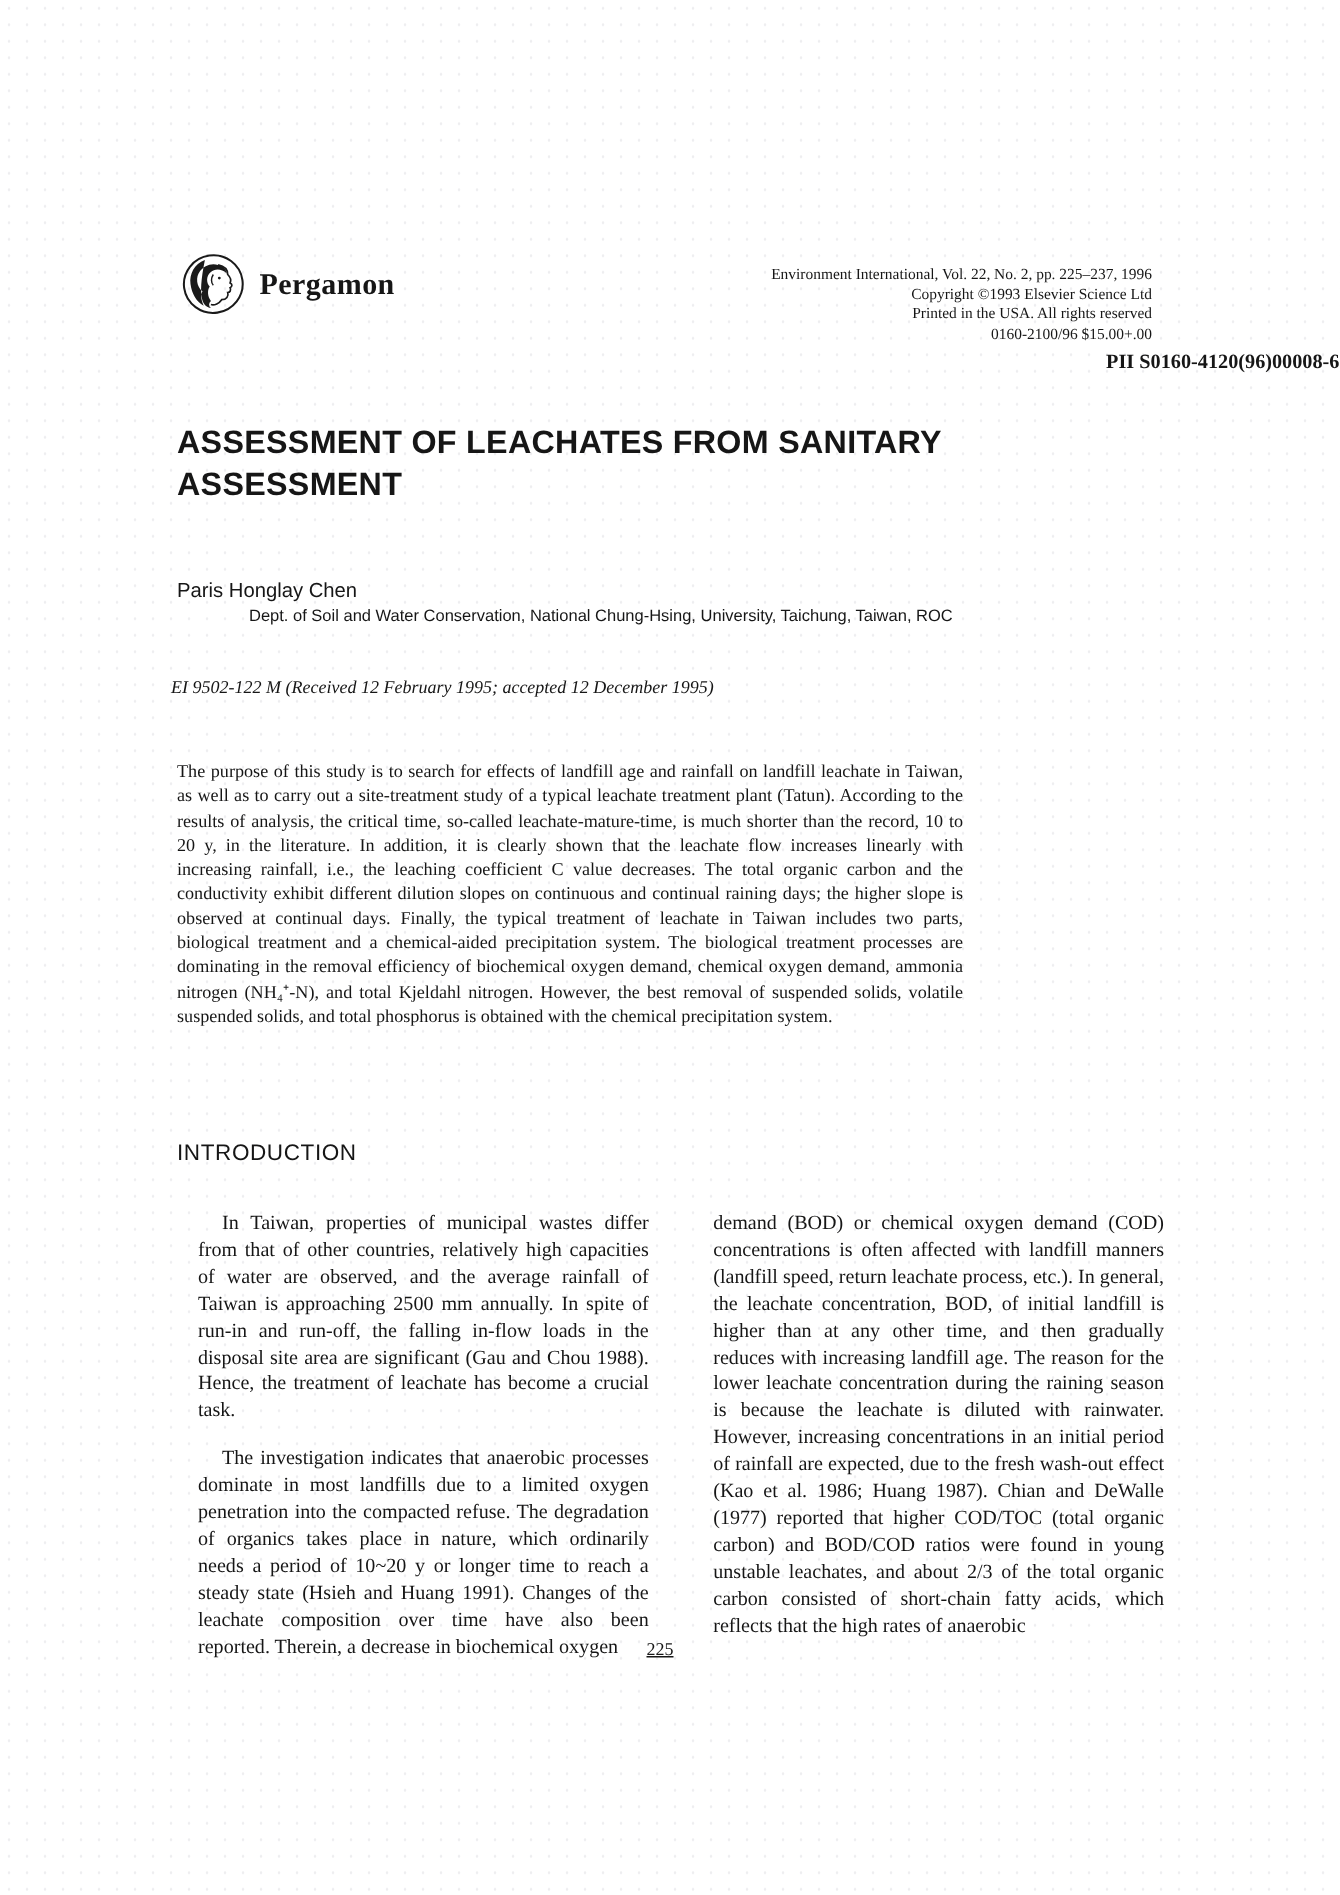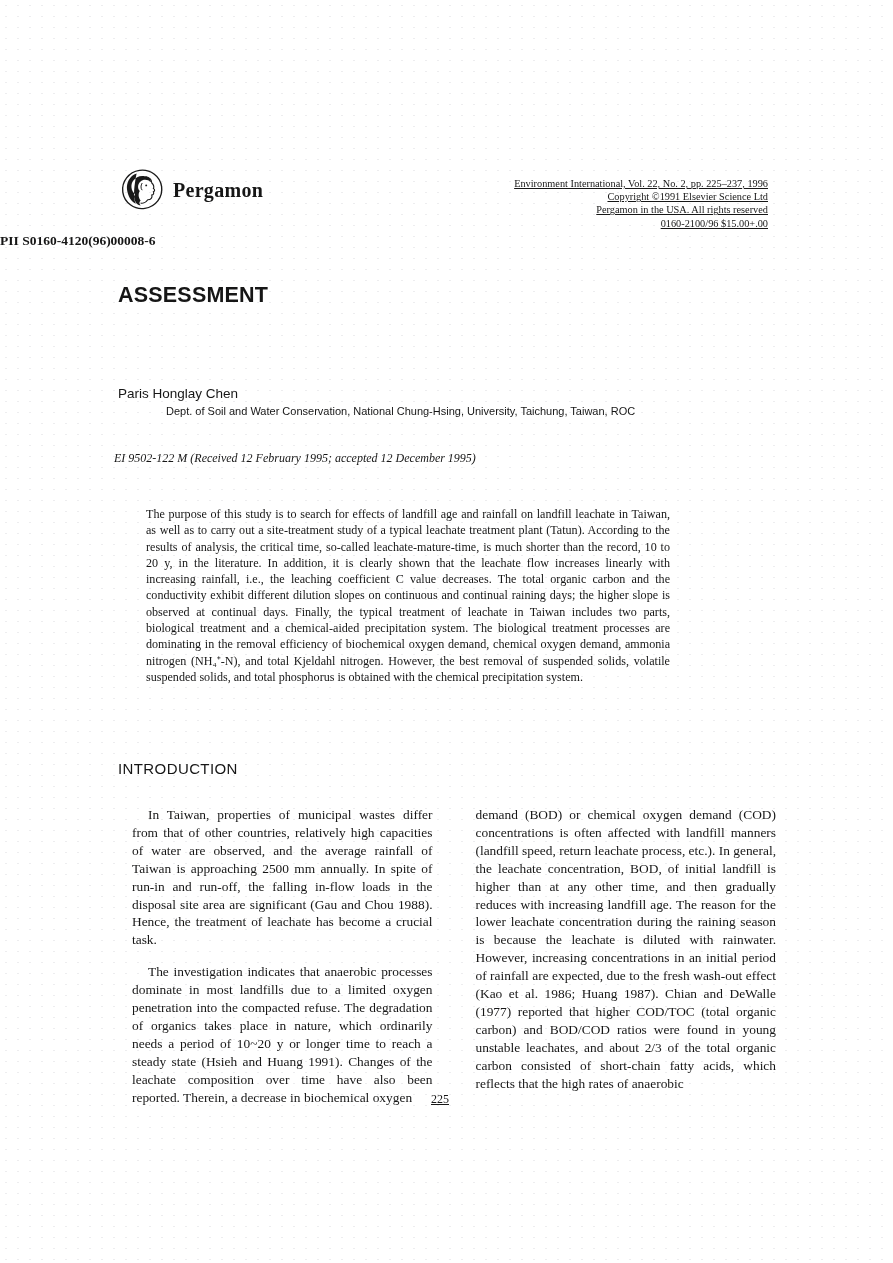--- a/index.html
+++ b/index.html
@@ -20,25 +20,24 @@
   .publisher-name {
     position: absolute; left: 54px; top: 12px;
     font-family: "Liberation Serif", serif; font-weight: bold; font-size: 20px;
     letter-spacing: 0.3px;
   }
   .journal-info {
     position: absolute; right: 125px; top: 177px;
     text-align: right;
     font-size: 10.3px; line-height: 13.2px;
     font-family: "Liberation Serif", serif;
-    text-decoration: underline;
   }
   .pii {
     position: absolute; left: 0; top: 233px; width: 893px;
-    text-align: left;
+    text-align: right;
     font-weight: bold; font-size: 13.5px;
     font-family: "Liberation Serif", serif;
   }
   .article-title {
     position: absolute; left: 118px; top: 282px;
     font-family: "Liberation Sans", sans-serif;
     font-weight: bold; font-size: 21.5px; line-height: 27.5px;
     letter-spacing: 0.2px;
   }
   .author-name {
@@ -52,21 +51,20 @@
   .receipt-line {
     position: absolute; left: 114px; top: 451px;
     font-style: italic; font-size: 12px;
     font-family: "Liberation Serif", serif;
   }
   .abstract {
     position: absolute; left: 118px; top: 506px; width: 524px;
     font-size: 12.1px; line-height: 16.3px;
     text-align: justify;
     font-family: "Liberation Serif", serif;
-    margin-left: 28px;
   }
   .section-heading {
     position: absolute; left: 118px; top: 760px;
     font-family: "Liberation Sans", sans-serif;
     font-size: 15px; letter-spacing: 0.4px;
   }
   .columns {
     position: absolute; left: 118px; top: 792px; width: 672px;
     display: flex; gap: 15px;
   }
@@ -93,28 +91,29 @@
       <path d="M33 12 C 38 13, 41 16, 41 20 C 43 22, 44 25, 43 27 C 45 28, 45 30, 43 31 C 44 33, 43 35, 41 35 C 42 38, 40 41, 36 41 C 34 44, 30 46, 27 45" fill="none" stroke="#1a1a1a" stroke-width="1.4"></path>
       <path d="M29 20 C 27 23, 27 27, 29 29" fill="none" stroke="#1a1a1a" stroke-width="1.2"></path>
       <circle cx="34" cy="23" r="1.2" fill="#1a1a1a"></circle>
     </svg>
   </span>
   <span class="publisher-name">Pergamon</span>
 </div>
 
 <div class="journal-info">
   <div>Environment International, Vol. 22, No. 2, pp. 225–237, 1996</div>
-  <div>Copyright ©1991 Elsevier Science Ltd</div>
-  <div>Pergamon in the USA. All rights reserved</div>
+  <div>Copyright ©1993 Elsevier Science Ltd</div>
+  <div>Printed in the USA. All rights reserved</div>
   <div>0160-2100/96 $15.00+.00</div>
 </div>
 
 <div class="pii">PII S0160-4120(96)00008-6</div>
 
 <div class="article-title">
+  <div>ASSESSMENT OF LEACHATES FROM SANITARY</div>
   <div>ASSESSMENT</div>
 </div>
 
 <div class="author-name">Paris Honglay Chen</div>
 <div class="affiliation">Dept. of Soil and Water Conservation, National Chung-Hsing, University, Taichung, Taiwan, ROC</div>
 
 <div class="receipt-line">EI 9502-122 M (Received 12 February 1995; accepted 12 December 1995)</div>
 
 <div class="abstract">The purpose of this study is to search for effects of landfill age and rainfall on landfill leachate in Taiwan, as well as to carry out a site-treatment study of a typical leachate treatment plant (Tatun). According to the results of analysis, the critical time, so-called leachate-mature-time, is much shorter than the record, 10 to 20 y, in the literature. In addition, it is clearly shown that the leachate flow increases linearly with increasing rainfall, i.e., the leaching coefficient C value decreases. The total organic carbon and the conductivity exhibit different dilution slopes on continuous and continual raining days; the higher slope is observed at continual days. Finally, the typical treatment of leachate in Taiwan includes two parts, biological treatment and a chemical-aided precipitation system. The biological treatment processes are dominating in the removal efficiency of biochemical oxygen demand, chemical oxygen demand, ammonia nitrogen (NH₄⁺-N), and total Kjeldahl nitrogen. However, the best removal of suspended solids, volatile suspended solids, and total phosphorus is obtained with the chemical precipitation system.</div>
 

